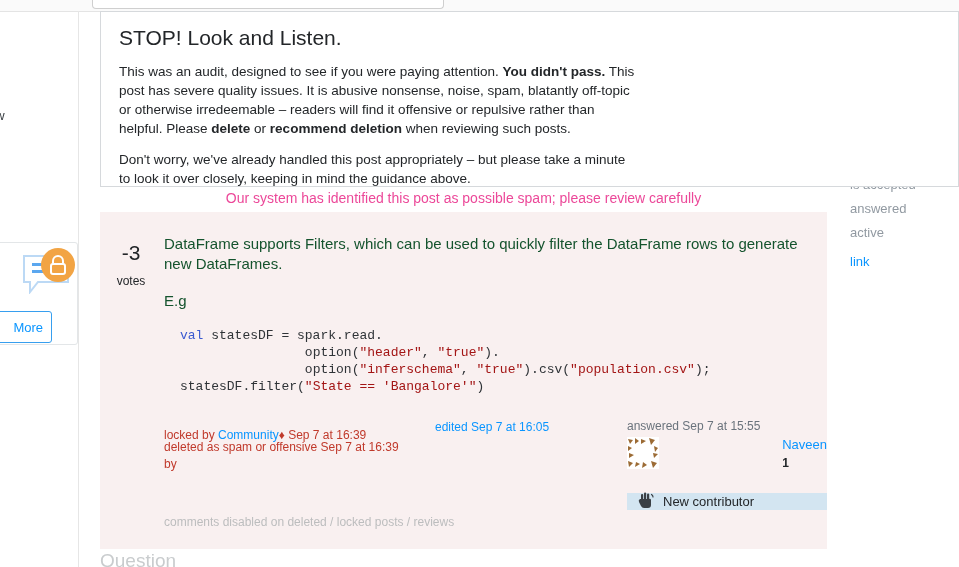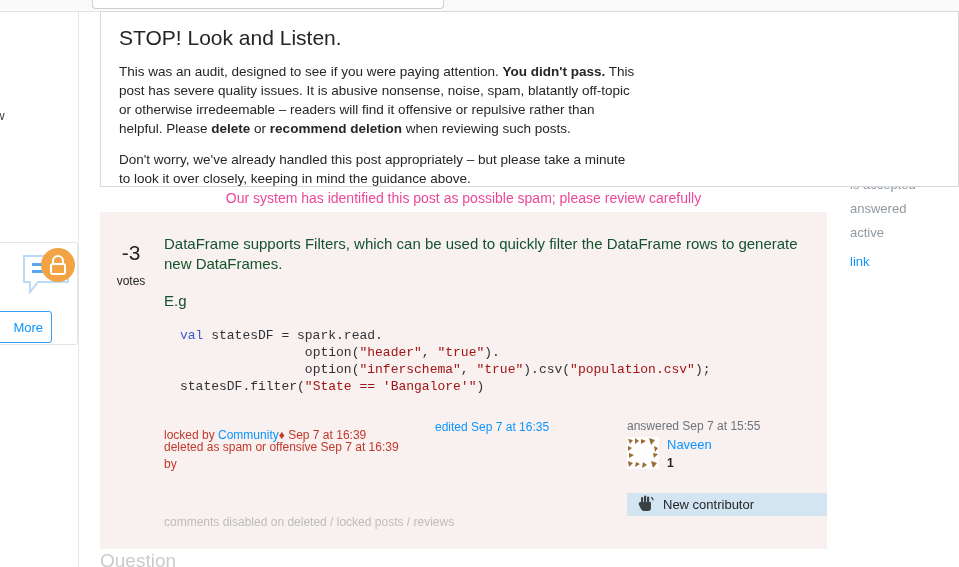--- a/index.html
+++ b/index.html
@@ -230,20 +230,21 @@
     width: 200px;
   }
   .user-action {
     font-size: 12px;
     color: #6a737c;
     margin-bottom: 4px;
   }
   .user-row {
     display: flex;
     align-items: flex-start;
+    justify-content: space-between;
   }
   .avatar {
     width: 32px; height: 32px;
     background: #ffffff;
     flex: 0 0 32px;
     margin-right: 8px;
   }
   .user-name {
     font-size: 13px;
     color: #0a95ff;
@@ -252,21 +253,21 @@
   .user-rep {
     font-size: 12px;
     color: #232629;
     font-weight: bold;
     line-height: 16px;
     margin-top: 3px;
   }
   .new-contributor {
     position: absolute;
     left: 0; top: 74px;
-    width: 200px; height: 23px;
+    width: 200px; height: 17px;
     background: #d3e5f1;
     display: flex;
     align-items: center;
     padding-left: 10px;
     box-sizing: border-box;
   }
   .nc-label {
     font-size: 13px;
     color: #232629;
     margin-left: 8px;
@@ -368,21 +369,21 @@
 <span>statesDF.filter(</span><span class="k-str">"State == 'Bangalore'"</span><span>)</span></pre>
     </div>
 
     <div class="meta-locked">
       <span>locked by </span><a href="#">Community</a><span>♦</span><span> Sep 7 at 16:39</span>
     </div>
     <div class="meta-deleted">
       <div>deleted as spam or offensive Sep 7 at 16:39</div>
       <div>by</div>
     </div>
-    <div class="meta-edited">edited Sep 7 at 16:35</div>
+    <div class="meta-edited">edited Sep 7 at 16:05</div>
 
     <div class="comments-disabled">comments disabled on deleted / locked posts / reviews</div>
 
     <div class="user-card">
       <div class="user-action">answered Sep 7 at 15:55</div>
       <div class="user-row">
         <span class="avatar">
           <svg width="32" height="32" viewBox="0 0 32 32">
             <rect width="32" height="32" fill="#ffffff"></rect>
             <g fill="#9c6b35">

